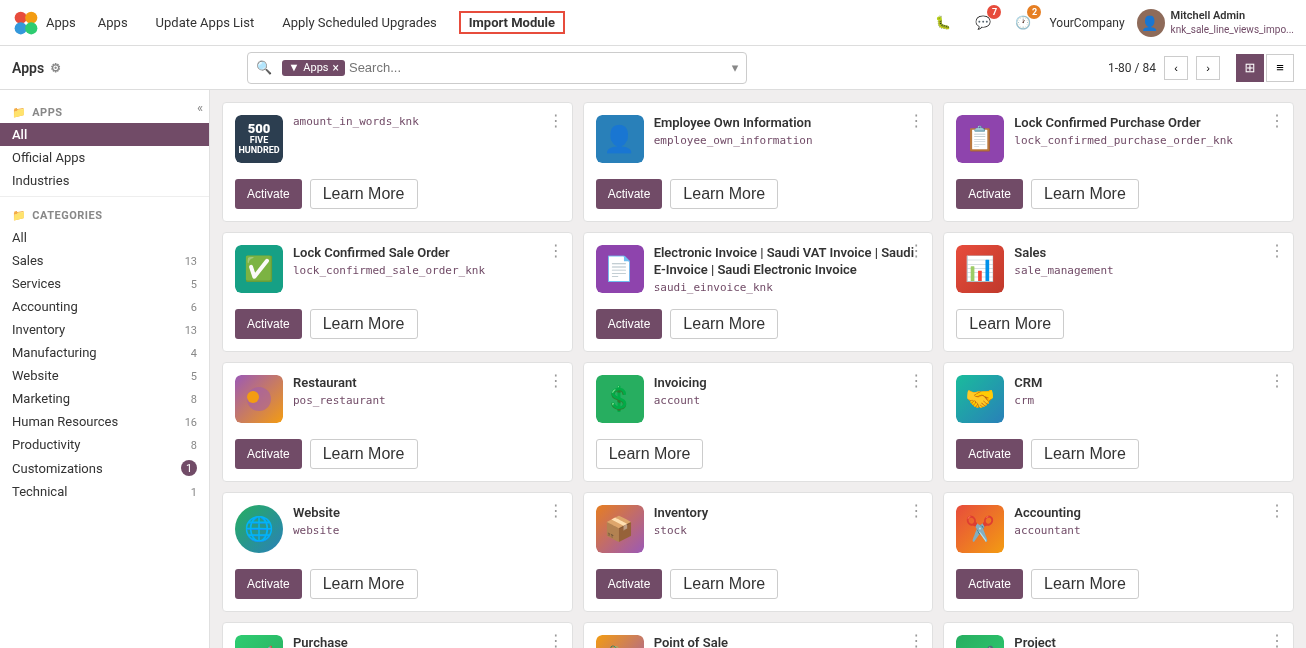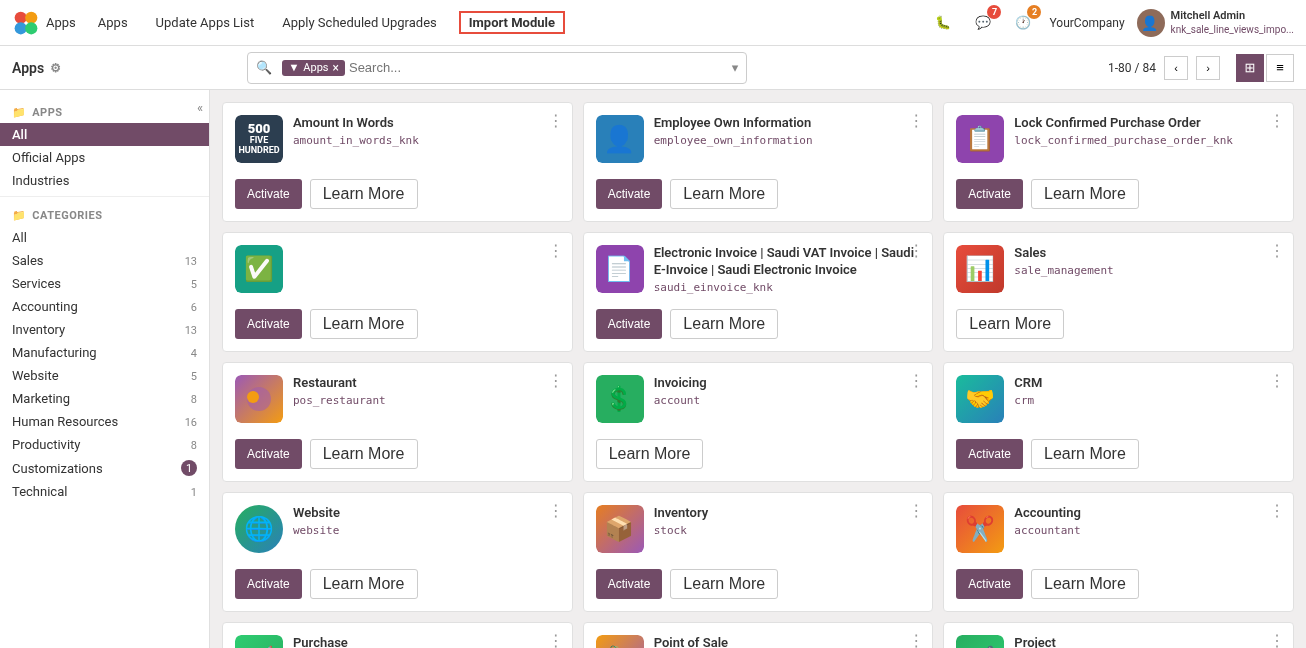--- a/index.html
+++ b/index.html
@@ -224,21 +224,20 @@
     <span class="card-menu">⋮</span>
     <div class="card-header">
       <div class="card-icon">
             <div class="icon-amount-in-words" style="width:48px;height:48px;border-radius:6px;font-size:9px;font-weight:bold;color:#fff;background:#2c3e50;display:flex;flex-direction:column;align-items:center;justify-content:center;line-height:1.1;">
               <span style="font-size:13px;font-weight:900;">500</span>
               <span>FIVE</span>
               <span>HUNDRED</span>
             </div>
           </div>
       <div class="card-info">
-        <div class="card-name">Amount In Words</div>
         <div class="card-module">amount_in_words_knk</div>
       </div>
     </div>
     <div class="card-actions">
       <button class="btn-activate">Activate</button>
       <button class="btn-learn">Learn More</button>
     </div>
   </div>
       <div class="app-card">
     <span class="card-menu">⋮</span>
@@ -271,20 +270,24 @@
       <button class="btn-activate">Activate</button>
       <button class="btn-learn">Learn More</button>
     </div>
   </div>
       <div class="app-card">
     <span class="card-menu">⋮</span>
     <div class="card-header">
       <div class="card-icon">
             <div style="width:48px;height:48px;border-radius:6px;background:#16a085;display:flex;align-items:center;justify-content:center;font-size:24px;">✅</div>
           </div>
+      <div class="card-info">
+        <div class="card-name">Lock Confirmed Sale Order</div>
+        <div class="card-module">lock_confirmed_sale_order_knk</div>
+      </div>
     </div>
     <div class="card-actions">
       <button class="btn-activate">Activate</button>
       <button class="btn-learn">Learn More</button>
     </div>
   </div>
       <div class="app-card">
     <span class="card-menu">⋮</span>
     <div class="card-header">
       <div class="card-icon">

